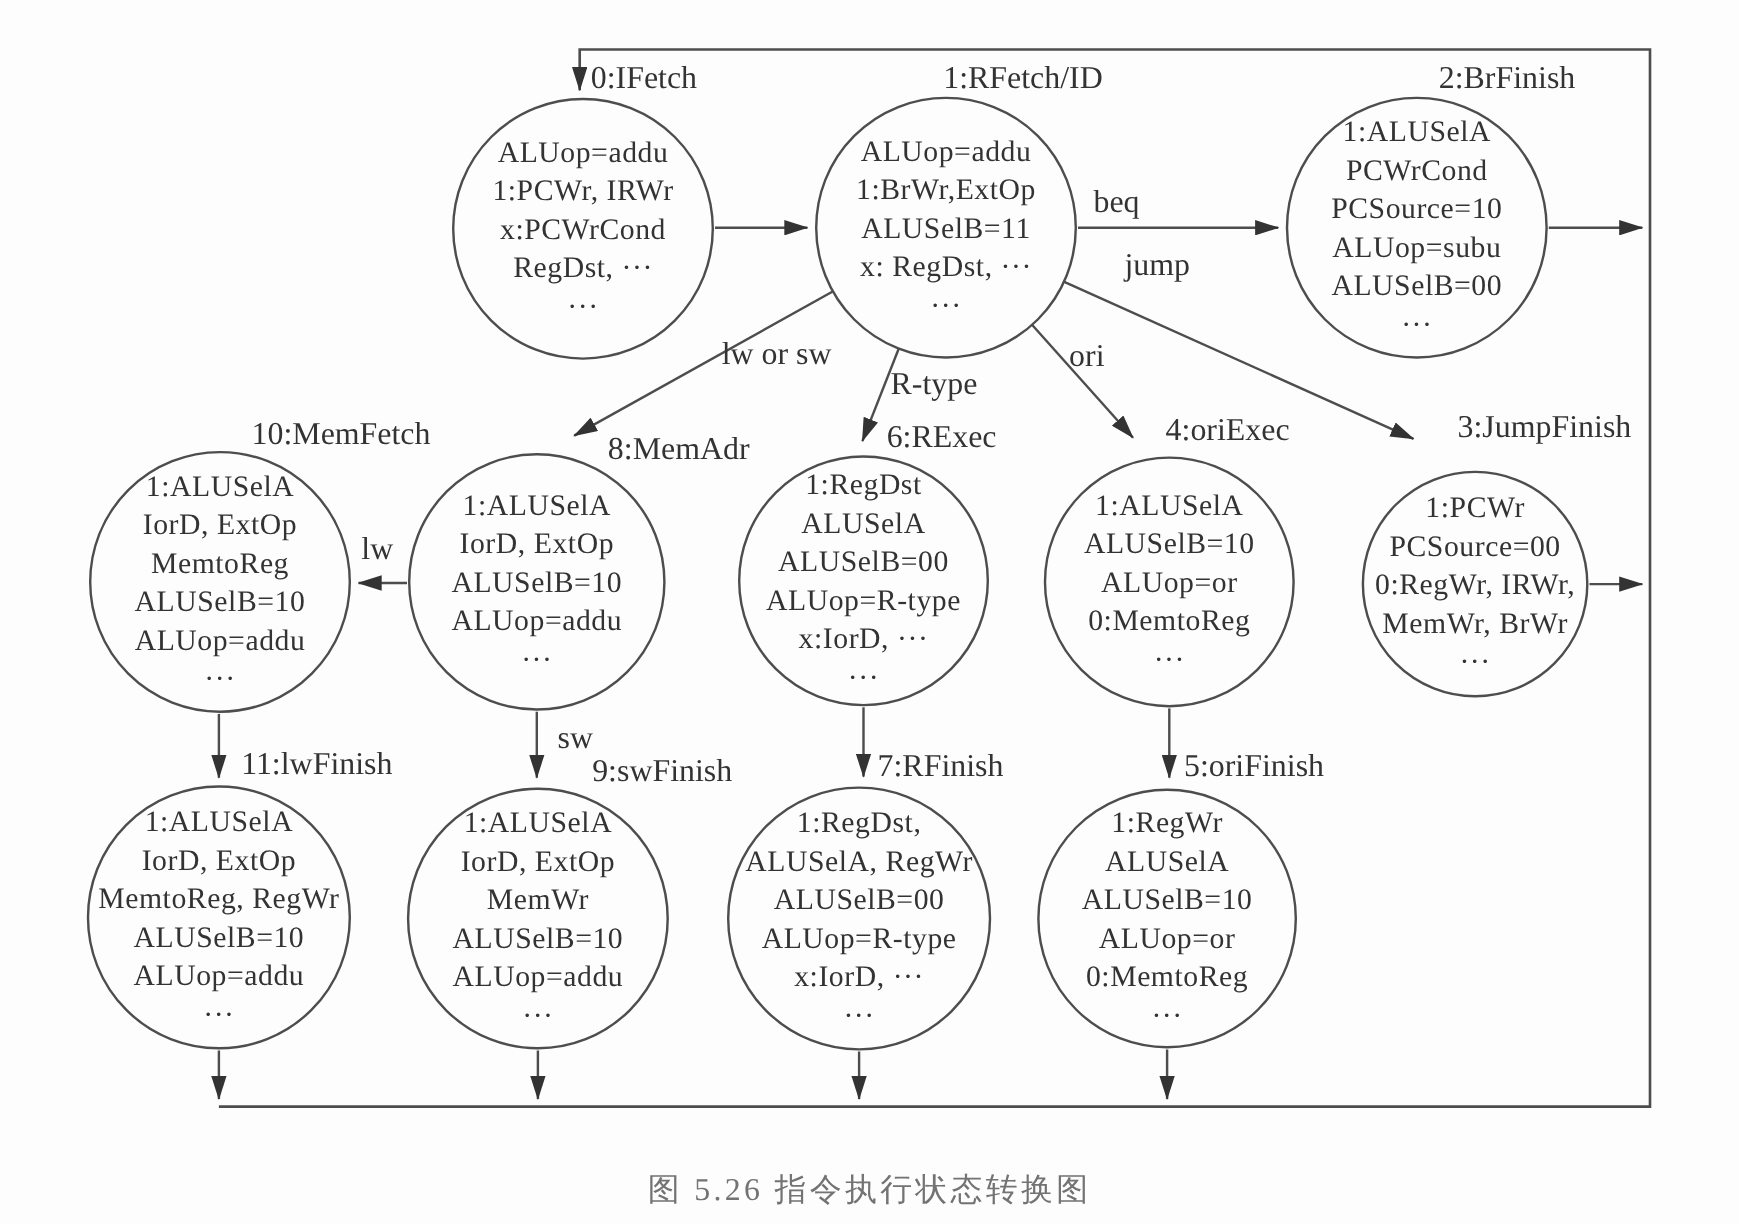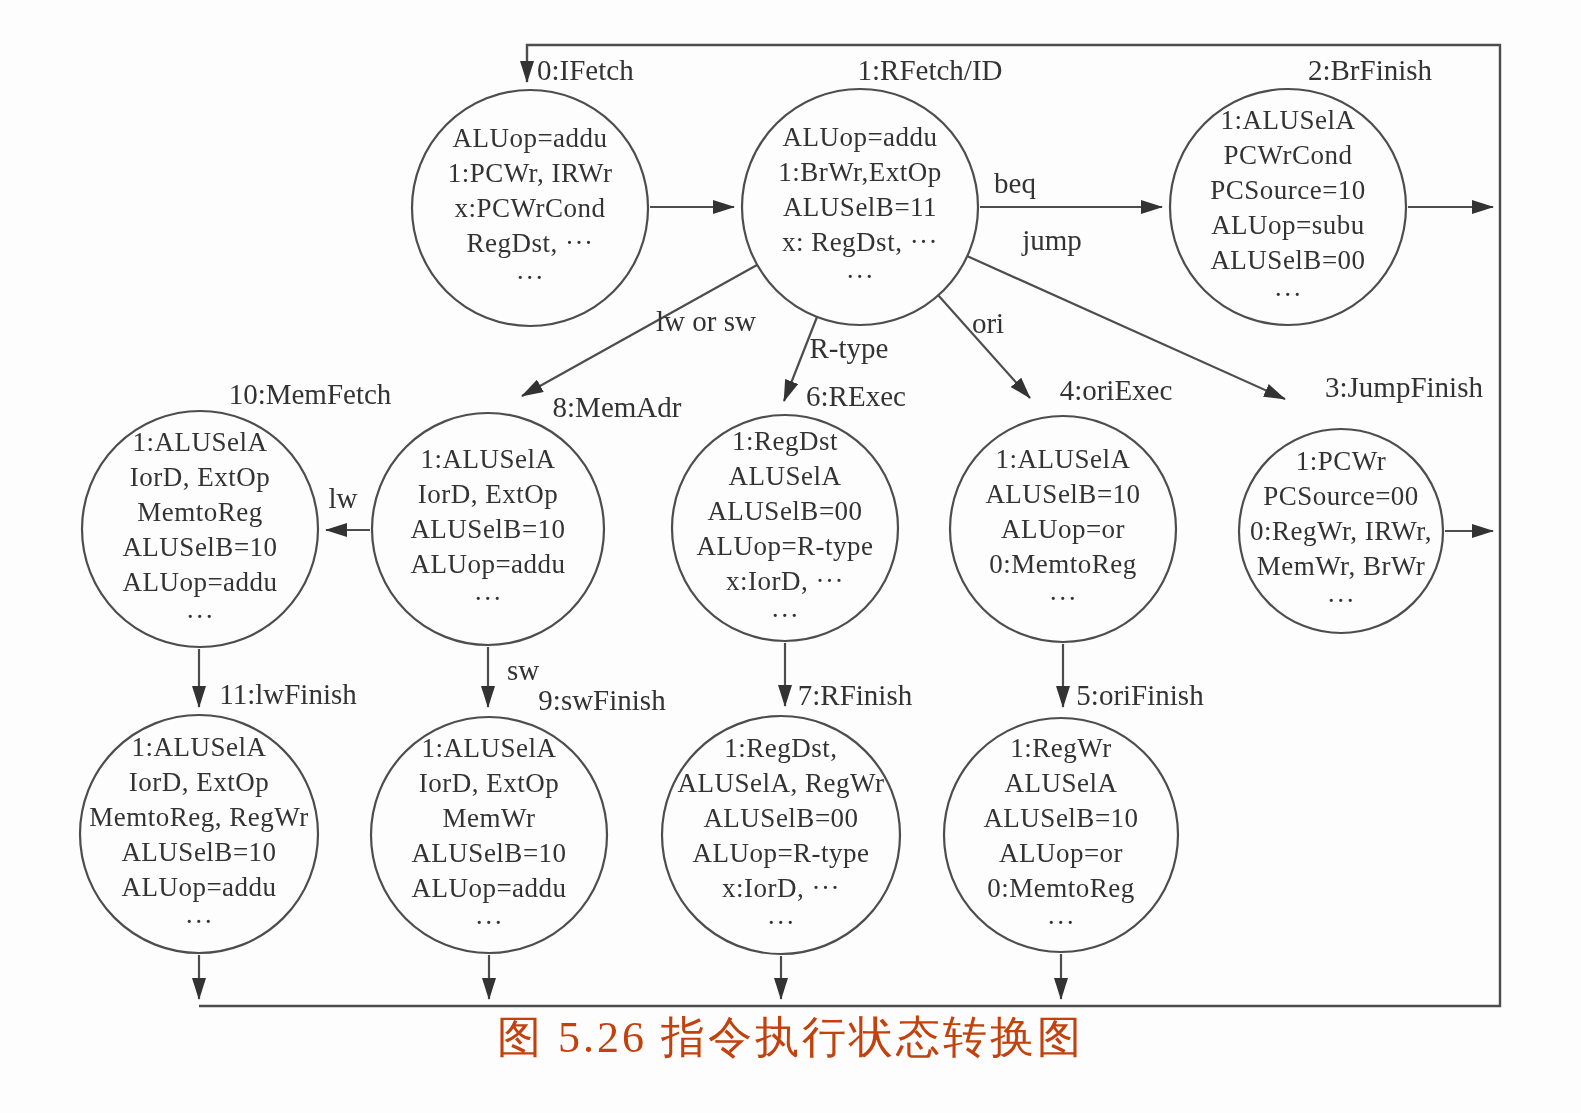--- a/index.html
+++ b/index.html
@@ -6,25 +6,25 @@
   .page{
     position:relative;
     width:1581px;height:1113px;
     background:#fdfdfd;
     font-family:"Liberation Serif","DejaVu Serif",serif;
     overflow:hidden;
   }
   .diagram-svg{position:absolute;left:0;top:0;}
   .caption{
     position:absolute;
-    left:0;right:0;top:1008px;
+    left:0;right:0;top:1062px;
     text-align:center;
-    font-size:44px;
+    font-size:29px;
     letter-spacing:3px;
-    color:#c2410c;
+    color:#737373;
   }
   svg text{
     font-family:"Liberation Serif","DejaVu Serif",serif;
   }
 </style>
 </head>
 <body>
 
 <div class="page">
   <svg class="diagram-svg" width="1581" height="1113" viewBox="0 0 1581 1113">

